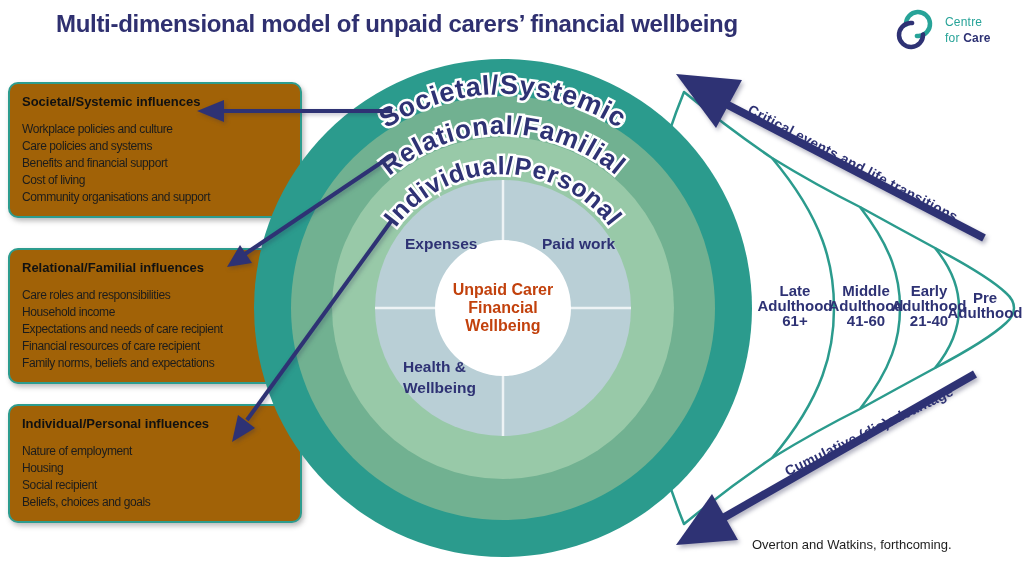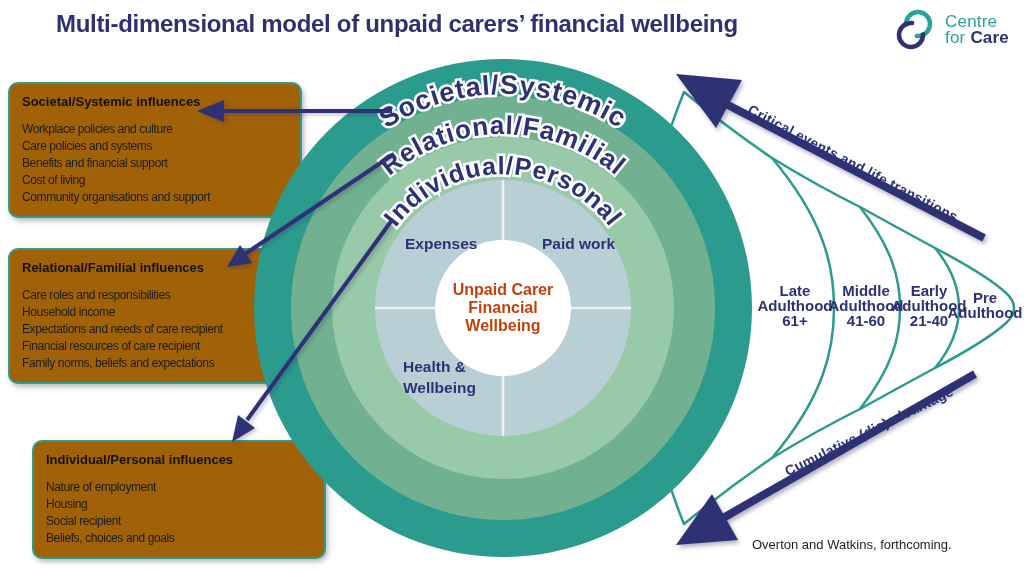--- a/index.html
+++ b/index.html
@@ -9,33 +9,33 @@
   .boxes-layer{position:absolute;inset:0;z-index:1;}
   #diagram-svg{position:absolute;left:0;top:0;z-index:2;pointer-events:none;}
   .text-layer{position:absolute;inset:0;z-index:3;pointer-events:none;}
 
   
   .title{position:absolute;left:17px;top:10px;font-size:24px;font-weight:bold;
          letter-spacing:-0.3px;color:#2f3070;white-space:nowrap;margin-left:39px;}
 
   
   .logo{position:absolute;left:893px;top:6px;display:flex;align-items:center;}
-  .logo-text{margin-left:6px;font-size:17px;line-height:16.5px;letter-spacing:.2px;color:#27a398;}
+  .logo-text{margin-left:6px;font-size:12px;line-height:16.5px;letter-spacing:.2px;color:#27a398;}
   .logo-text .care{color:#2e3274;font-weight:bold;}
 
   
   .box{position:absolute;left:8px;width:272px;background:#a16207;
        border:2px solid #2d9c8e;border-radius:10px;padding:10px 6px 10px 12px;
        box-shadow:2px 3px 5px rgba(60,60,60,.35);}
   .box h3{margin:0 0 12px 0;font-size:13px;color:#111;}
   .box ul{margin:0;padding:0;list-style:none;}
   .box li{font-size:12px;line-height:17px;letter-spacing:-0.4px;color:#1c1c1c;white-space:nowrap;}
   #box-societal{top:82px;}
   #box-relational{top:248px;}
-  #box-individual{top:440px;margin-left:24px;}
+  #box-individual{top:404px;}
 
   
   .qlabel{position:absolute;font-size:15.5px;font-weight:bold;line-height:21px;color:#2e3274;}
   .center-label{position:absolute;left:433px;top:281px;width:140px;text-align:center;
                 font-size:16px;font-weight:bold;line-height:18px;color:#c2410c;}
 
   
   .stage-label{position:absolute;width:84px;text-align:center;font-size:15px;
                font-weight:bold;line-height:15px;color:#2e3274;}
 

